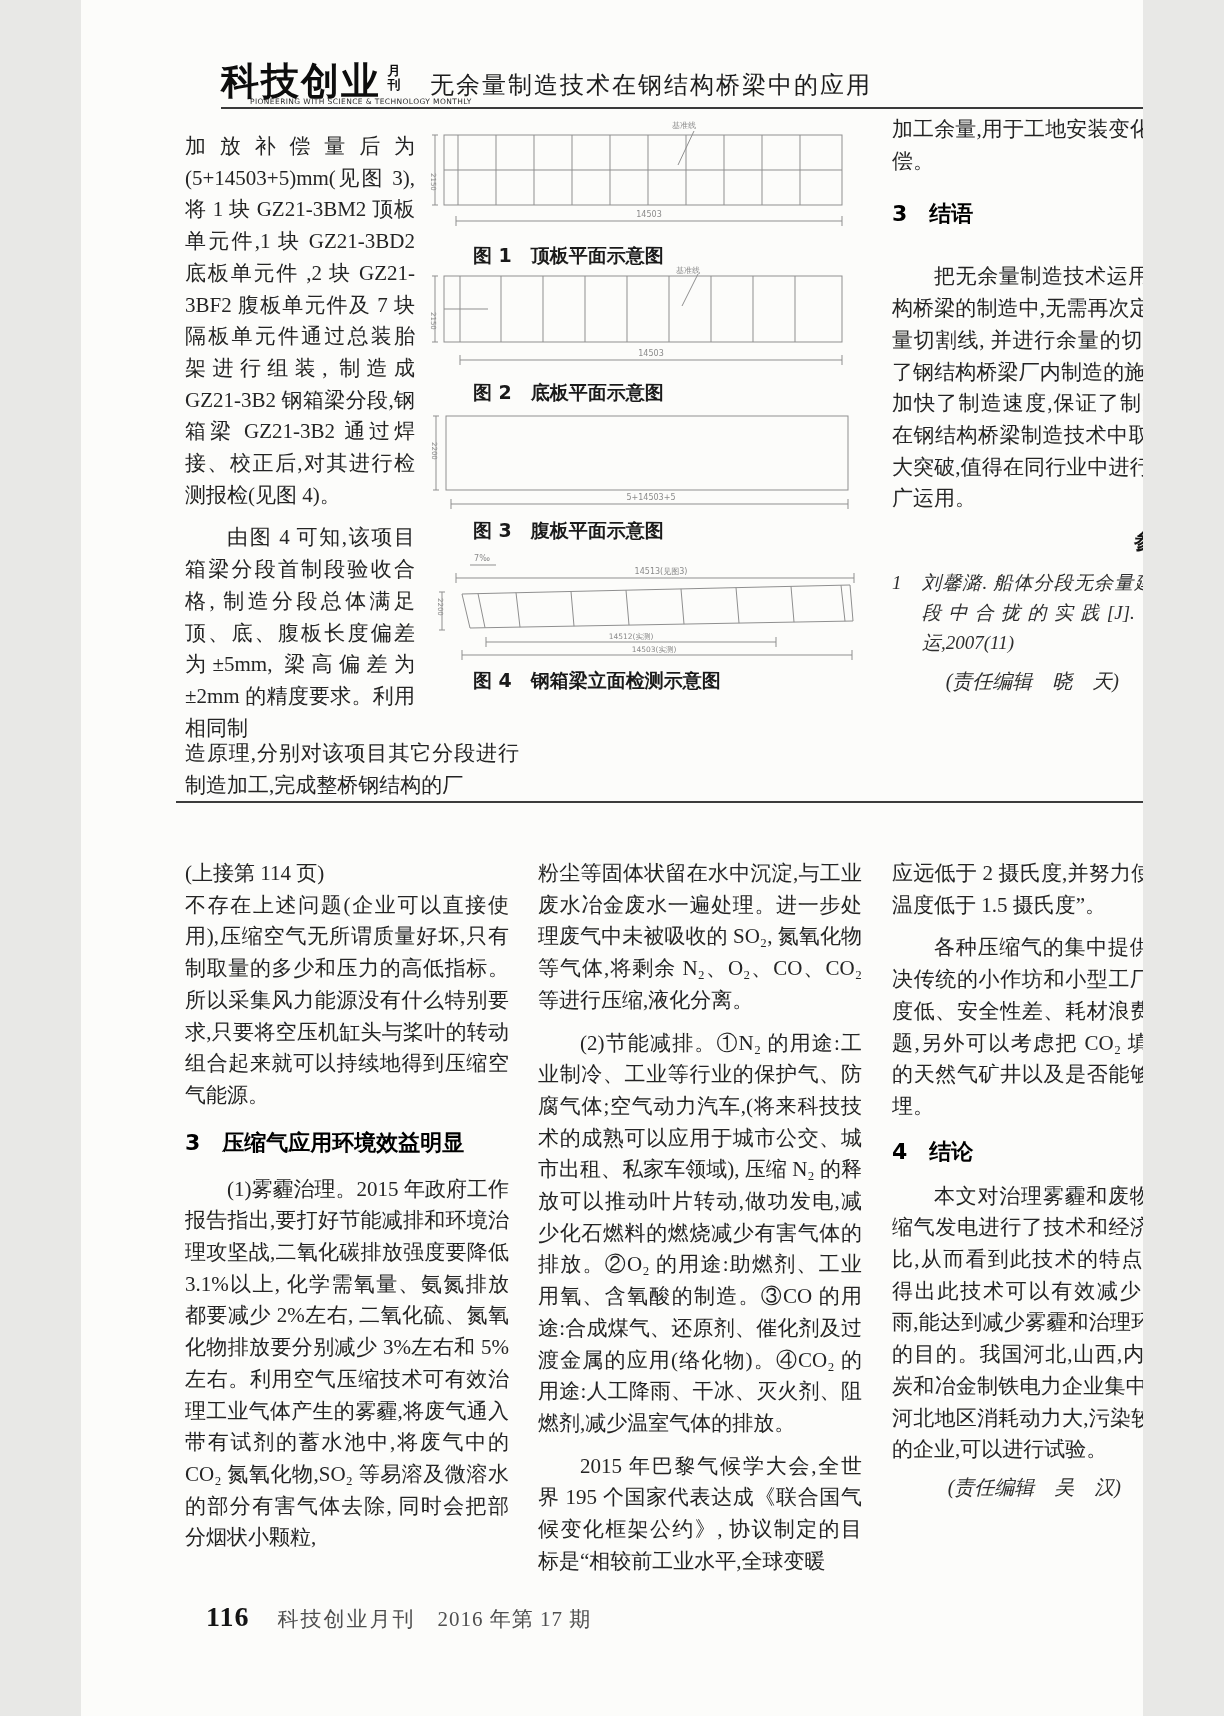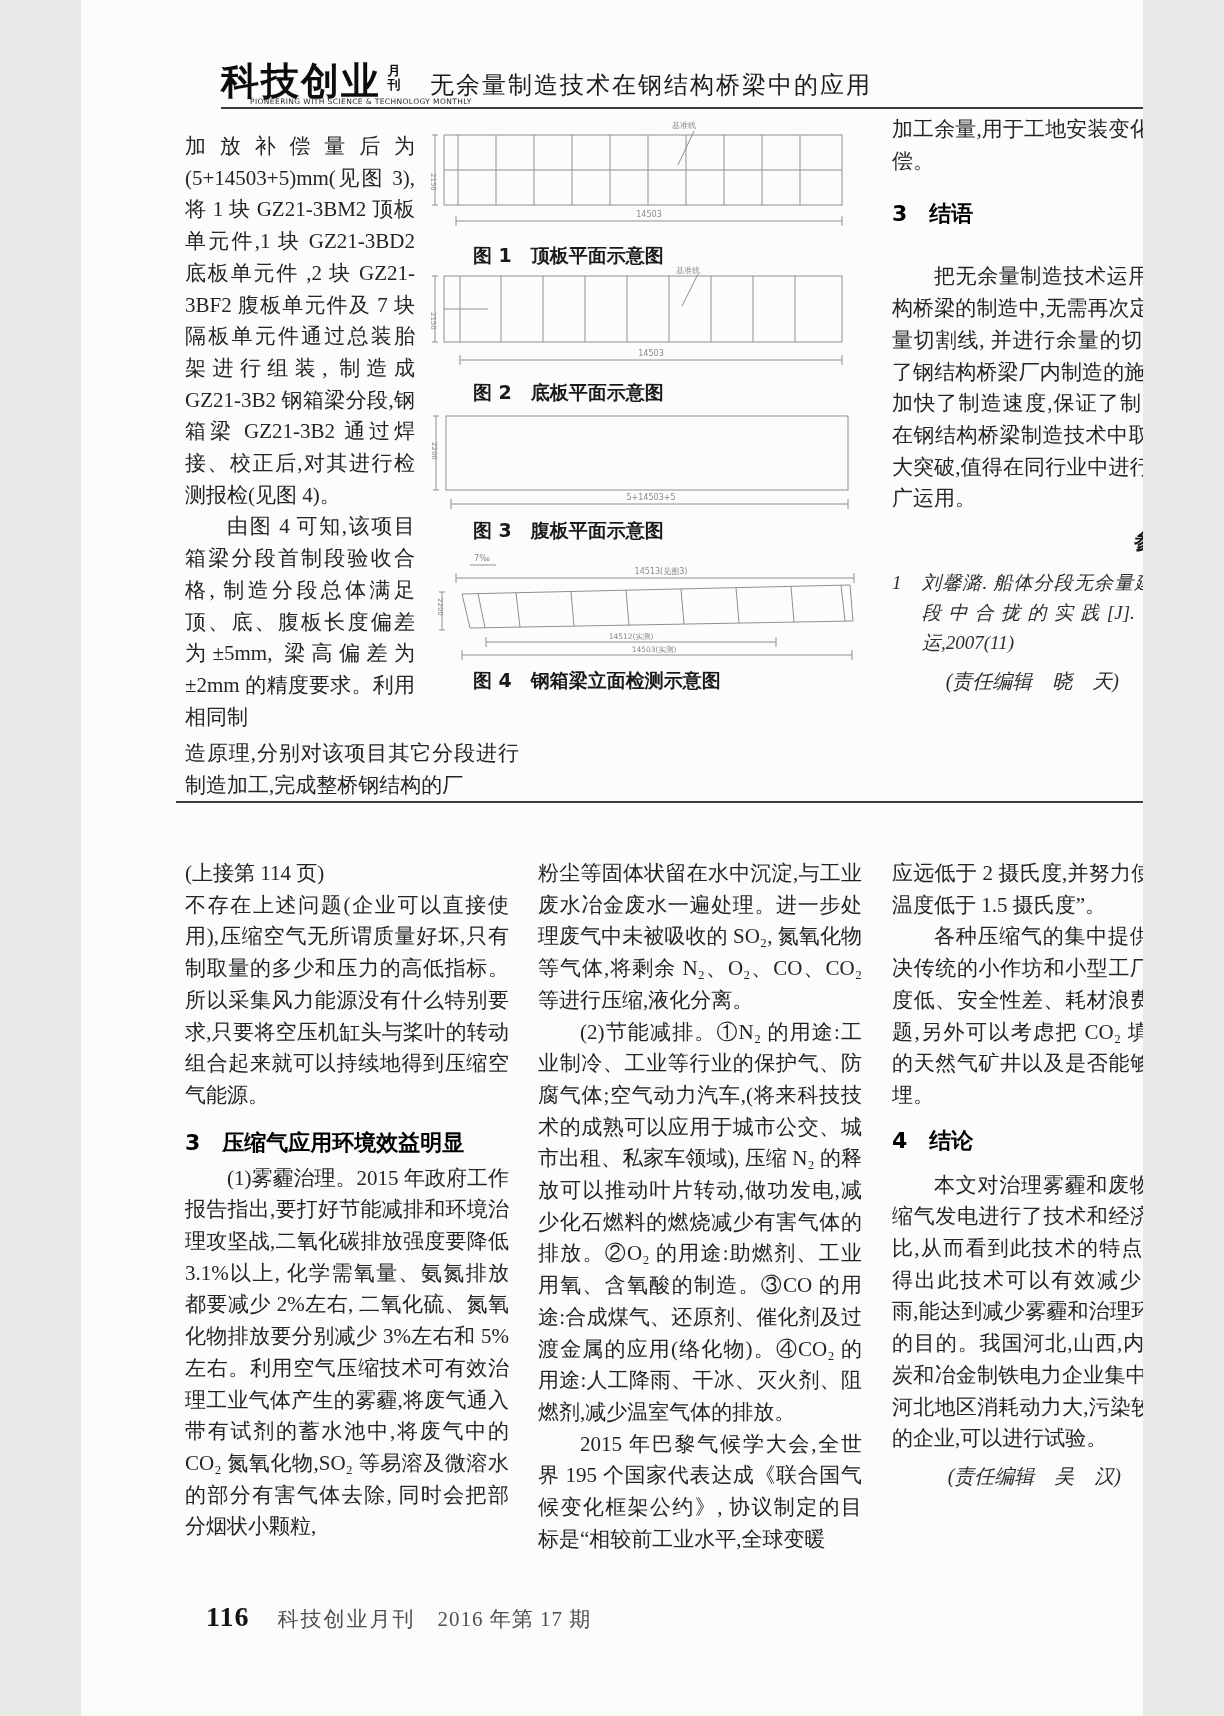--- a/index.html
+++ b/index.html
@@ -34,21 +34,21 @@
     position:absolute;left:335px;top:70px;width:470px;
     text-align:center;font-size:24px;letter-spacing:2px;color:#1c1c1c;
     line-height:30px;white-space:nowrap;
   }
   .header-rule{
     position:absolute;left:140px;top:107px;width:995px;height:2px;background:#3a3a3a;
   }
   
   .col{position:absolute;font-size:21px;line-height:31.7px;text-align:justify;color:#242424;}
   .col p{margin:0;}
-  .col p.ind{text-indent:2em;}
+  .col p.ind{text-indent:2em;margin-top:11px;}
   .sec-h{
     font-family:"DejaVu Sans","Liberation Sans",sans-serif;
     font-weight:bold;font-size:22px;color:#000000;text-align:left;text-indent:0;
     line-height:30px;
   }
   .refs-title{
     font-family:Liberation Sans, sans-serif;
     font-weight:bold;font-size:20px;color:#141414;text-align:right;line-height:28px;
   }
   .ref-item{display:flex;font-size:19px;line-height:30px;font-style:italic;color:#2e2e2e;}
@@ -211,21 +211,21 @@
     </div>
     <p class="editor" style="margin-top:8px;">(责任编辑 晓 天)</p>
   </div>
 
   <div class="article-divider"></div>
 
   <div class="col" style="left:104px;top:858px;width:324px;">
     <p>(上接第 114 页)</p>
     <p>不存在上述问题(企业可以直接使用),压缩空气无所谓质量好坏,只有制取量的多少和压力的高低指标。所以采集风力能源没有什么特别要求,只要将空压机缸头与桨叶的转动组合起来就可以持续地得到压缩空气能源。</p>
     <p class="sec-h" style="margin-top:16px;">3 压缩气应用环境效益明显</p>
-    <p class="ind" style="margin-top:5px;">(1)雾霾治理。2015 年政府工作报告指出,要打好节能减排和环境治理攻坚战,二氧化碳排放强度要降低 3.1%以上, 化学需氧量、氨氮排放都要减少 2%左右, 二氧化硫、氮氧化物排放要分别减少 3%左右和 5%左右。利用空气压缩技术可有效治理工业气体产生的雾霾,将废气通入带有试剂的蓄水池中,将废气中的 CO₂ 氮氧化物,SO₂ 等易溶及微溶水的部分有害气体去除, 同时会把部分烟状小颗粒,</p>
+    <p class="ind" style="margin-top:16px;">(1)雾霾治理。2015 年政府工作报告指出,要打好节能减排和环境治理攻坚战,二氧化碳排放强度要降低 3.1%以上, 化学需氧量、氨氮排放都要减少 2%左右, 二氧化硫、氮氧化物排放要分别减少 3%左右和 5%左右。利用空气压缩技术可有效治理工业气体产生的雾霾,将废气通入带有试剂的蓄水池中,将废气中的 CO₂ 氮氧化物,SO₂ 等易溶及微溶水的部分有害气体去除, 同时会把部分烟状小颗粒,</p>
   </div>
 
   <div class="col" style="left:457px;top:858px;width:324px;">
     <p>粉尘等固体状留在水中沉淀,与工业废水冶金废水一遍处理。进一步处理废气中未被吸收的 SO₂, 氮氧化物等气体,将剩余 N₂、O₂、CO、CO₂ 等进行压缩,液化分离。</p>
     <p class="ind">(2)节能减排。①N₂ 的用途:工业制冷、工业等行业的保护气、防腐气体;空气动力汽车,(将来科技技术的成熟可以应用于城市公交、城市出租、私家车领域), 压缩 N₂ 的释放可以推动叶片转动,做功发电,减少化石燃料的燃烧减少有害气体的排放。②O₂ 的用途:助燃剂、工业用氧、含氧酸的制造。③CO 的用途:合成煤气、还原剂、催化剂及过渡金属的应用(络化物)。④CO₂ 的用途:人工降雨、干冰、灭火剂、阻燃剂,减少温室气体的排放。</p>
     <p class="ind">2015 年巴黎气候学大会,全世界 195 个国家代表达成《联合国气候变化框架公约》, 协议制定的目标是“相较前工业水平,全球变暖</p>
   </div>
 
   <div class="col" style="left:811px;top:858px;width:324px;">
     <p>应远低于 2 摄氏度,并努力使变暖的温度低于 1.5 摄氏度”。</p>

